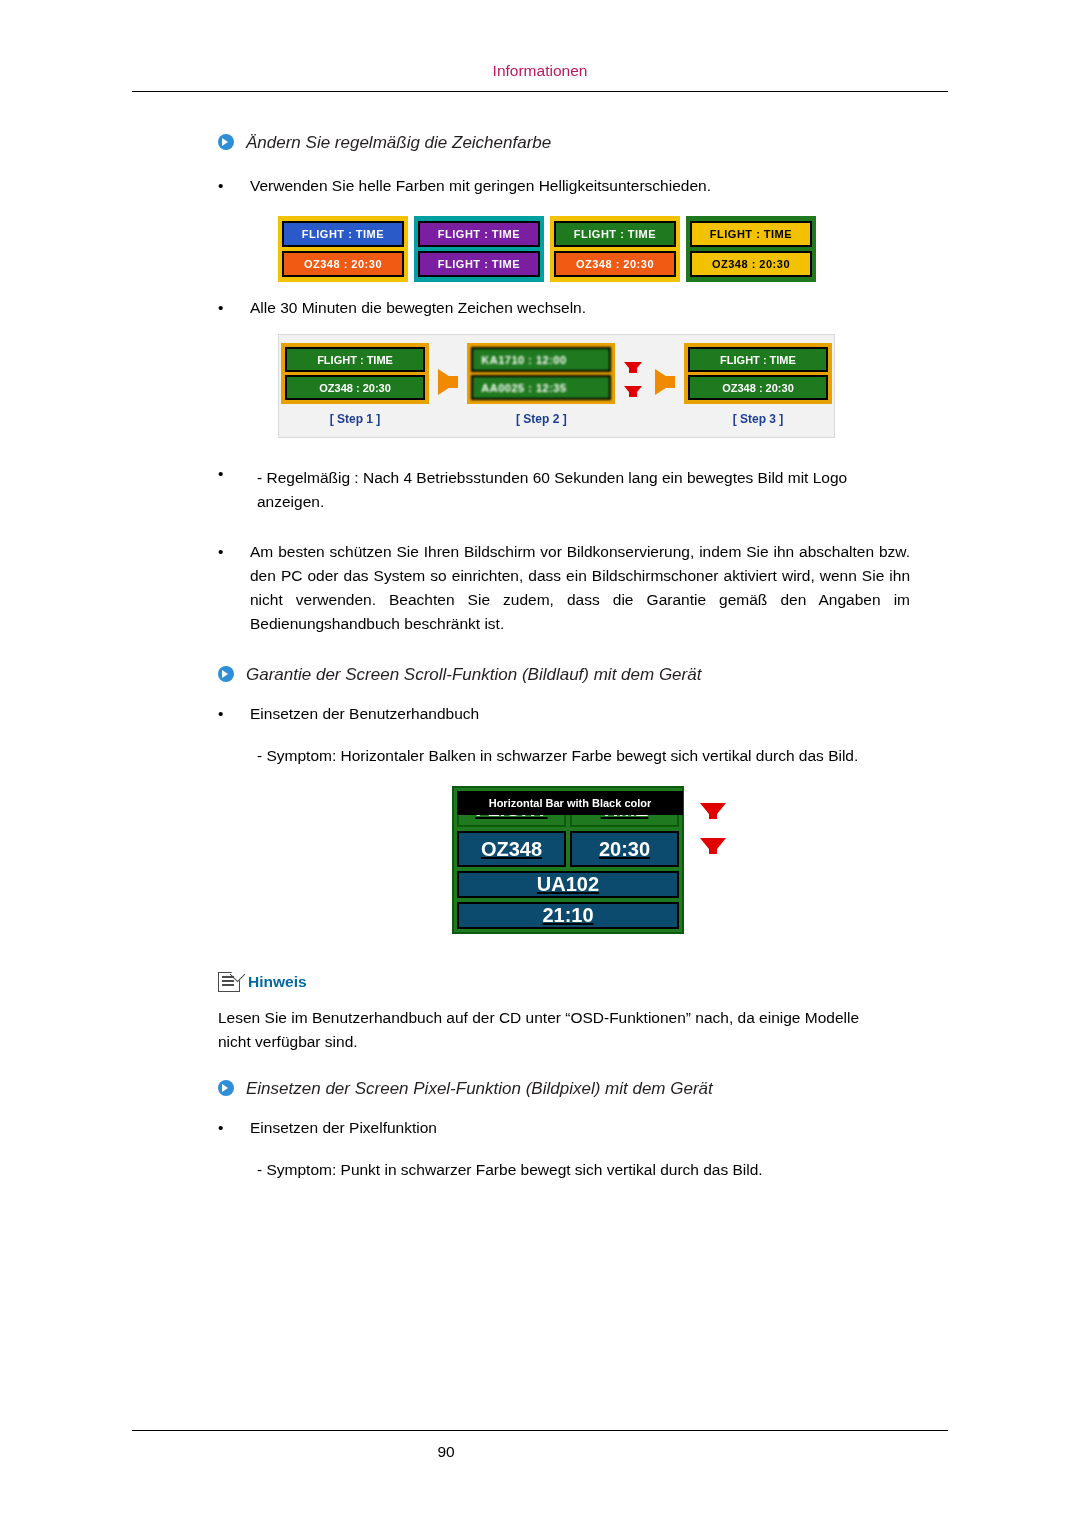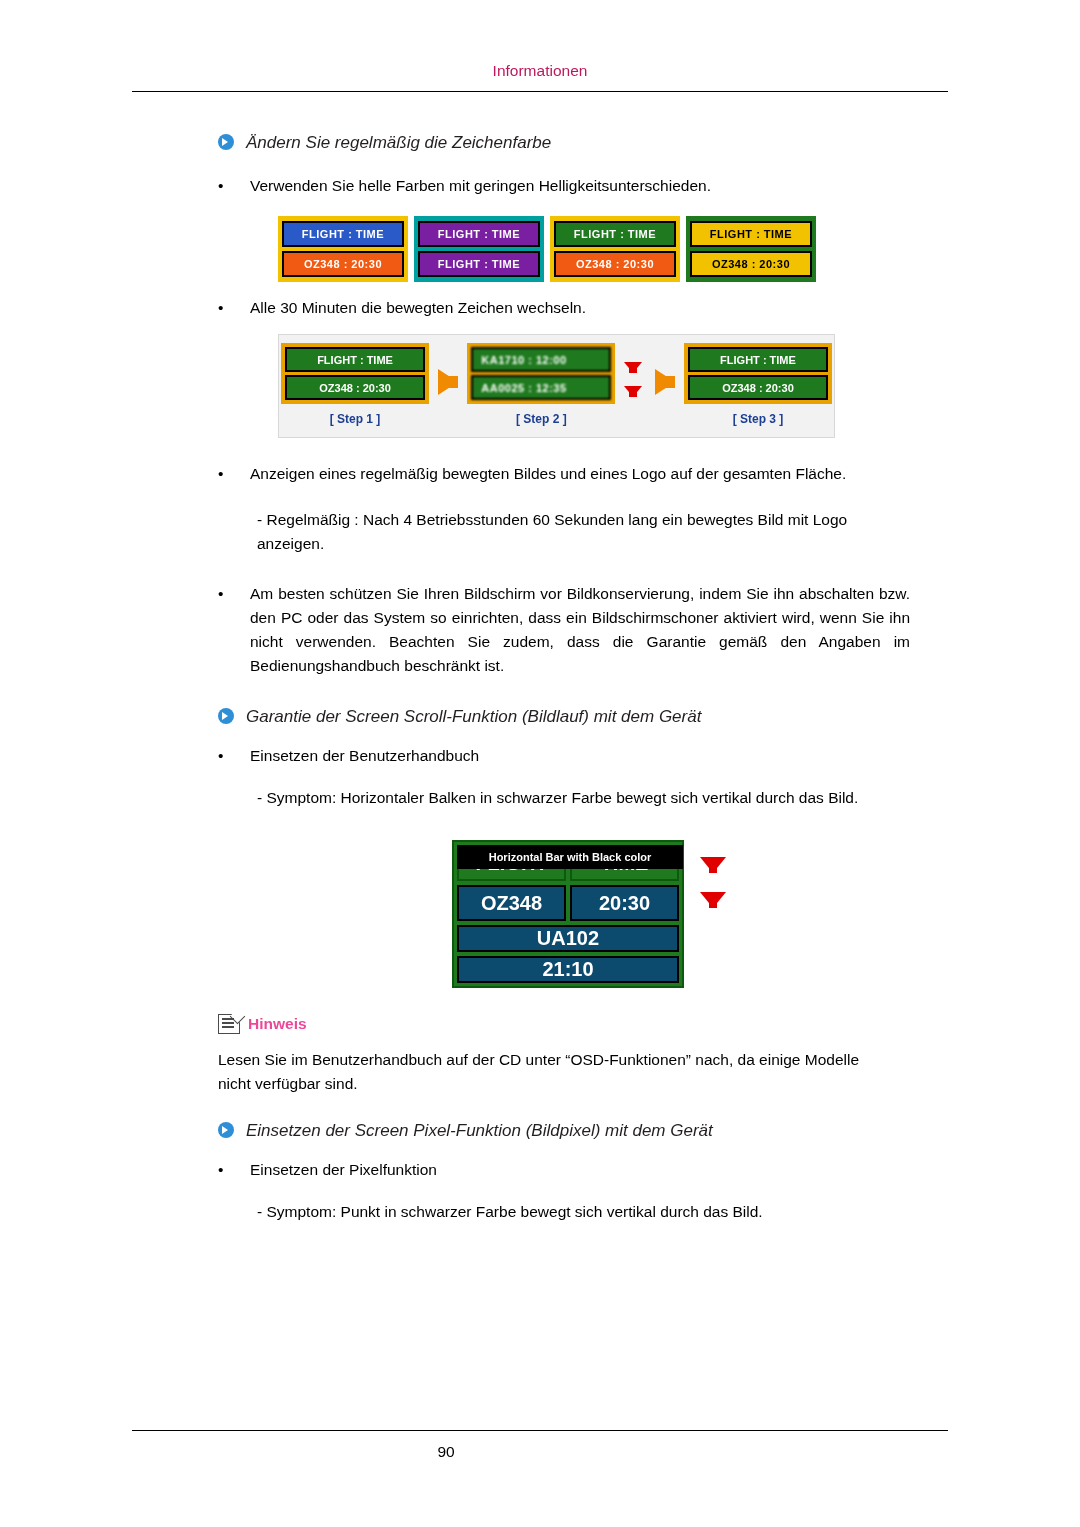--- a/index.html
+++ b/index.html
@@ -258,21 +258,22 @@
   
   .fig3 {
     position: relative;
     margin: 18px 0 0 0;
     width: 1080px;
     height: 160px;
   }
   .fig3-inner {
     position: absolute;
     left: 452px;
-    top: 12px;
+    top: 0;
+    text-decoration: underline;
   }
   .fig3-panel {
     width: 232px;
     background: #1f7a1f;
     border: 2px solid #0d5a0d;
     padding: 3px;
     box-sizing: border-box;
     position: relative;
   }
   .fig3-row {
@@ -320,21 +321,21 @@
   }
   
   .hinweis {
     position: relative;
     margin: 26px 0 0 218px;
     display: flex;
     align-items: center;
     gap: 8px;
     font-size: 15.5px;
     font-weight: bold;
-    color: #ec4899;
+    color: #0369a1;
   }
   .note-icon {
     width: 20px;
     height: 18px;
     border: 1.5px solid #4a4a4a;
     position: relative;
     display: inline-block;
     background: #ffffff;
   }
   .note-icon::after {
@@ -455,21 +456,20 @@
             <div class="line">OZ348    :   20:30</div>
           </div>
           <div class="step-label">[  Step 3  ]</div>
         </div>
 
       </div>
     </div>
 
     <div class="bullet-row mt18">
       <span class="dot">•</span>
-      <span>Anzeigen eines regelmäßig bewegten Bildes und eines Logo auf der gesamten Fläche.</span>
     </div>
 
     <div class="dash-row mt22">
       <span>- Regelmäßig : Nach 4 Betriebsstunden 60 Sekunden lang ein bewegtes Bild mit Logo anzeigen.</span>
     </div>
 
     <div class="bullet-row mt26 justify">
       <span class="dot">•</span>
       <span>Am besten schützen Sie Ihren Bildschirm vor Bildkonservierung, indem Sie ihn abschalten bzw. den PC oder das System so einrichten, dass ein Bildschirmschoner aktiviert wird, wenn Sie ihn nicht verwenden. Beachten Sie zudem, dass die Garantie gemäß den Angaben im Bedienungshandbuch beschränkt ist.</span>
     </div>

